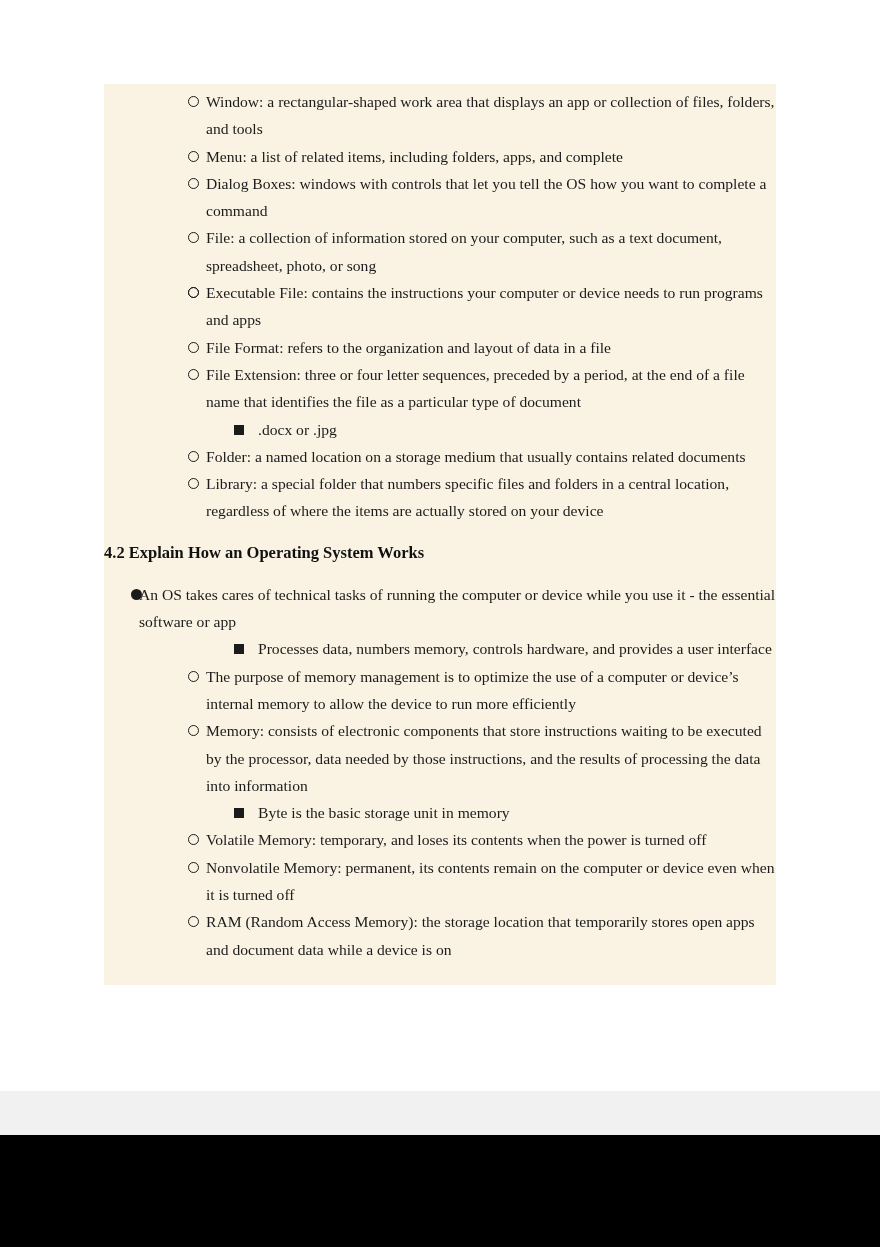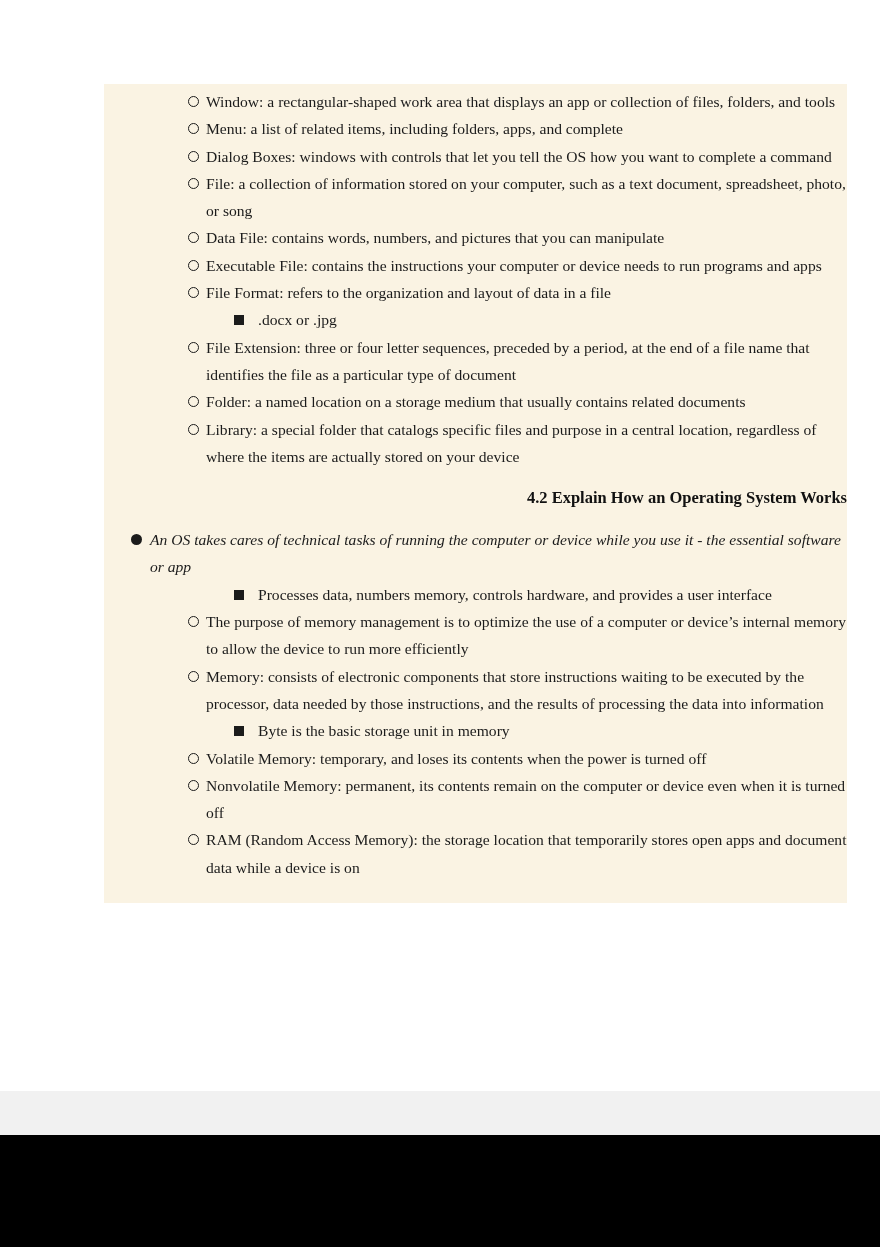--- a/index.html
+++ b/index.html
@@ -11,21 +11,21 @@
     height: 1247px;
     position: relative;
     background: #ffffff;
     font-family: "Liberation Serif", "DejaVu Serif", serif;
     overflow: hidden;
   }
   .page {
     position: absolute;
     left: 104px;
     top: 84px;
-    width: 743px;
+    width: 672px;
     box-sizing: border-box;
     padding: 4px 0 22px 0;
     background: #faf3e3;
     color: #1b1b1b;
   }
   .list {
     margin: 0;
     padding: 0;
   }
   .li {
@@ -33,21 +33,21 @@
     font-size: 15.6px;
     line-height: 27.3px;
     text-align: left;
   }
   .li .txt { display: inline; }
   .bullet {
     position: absolute;
     top: 8px;
     display: inline-block;
   }
-  .level-1 { padding-left: 46px; font-style: italic; }
+  .level-1 { padding-left: 35px; }
   .level-1 .bullet { left: 27px; }
   .level-2 { padding-left: 102px; }
   .level-2 .bullet { left: 84px; }
   .level-3 { padding-left: 154px; }
   .level-3 .bullet { left: 130px; }
   .circle-outline {
     width: 11px; height: 11px;
     border: 1.6px solid #1b1b1b;
     border-radius: 50%;
     box-sizing: border-box;
@@ -62,21 +62,20 @@
     width: 10px; height: 10px;
     background: #1b1b1b;
     top: 9px;
   }
   .heading {
     font-size: 16.5px;
     font-weight: 700;
     line-height: 27px;
     margin: 14px 0 15px 0;
     color: #111111;
-    text-align: right;
   }
   .below-strip {
     position: absolute;
     left: 0;
     top: 1091px;
     width: 880px;
     height: 44px;
     background: #f1f1f1;
   }
   .footer-bar {
@@ -91,27 +90,27 @@
 </head>
 <body>
 
 <div class="page">
   <div id="content">
       <div class="list">
         <div class="li level-2"><span class="bullet circle-outline"></span><span class="txt">Window: a rectangular-shaped work area that displays an app or collection of files, folders, and tools</span></div>
         <div class="li level-2"><span class="bullet circle-outline"></span><span class="txt">Menu: a list of related items, including folders, apps, and complete</span></div>
         <div class="li level-2"><span class="bullet circle-outline"></span><span class="txt">Dialog Boxes: windows with controls that let you tell the OS how you want to complete a command</span></div>
         <div class="li level-2"><span class="bullet circle-outline"></span><span class="txt">File: a collection of information stored on your computer, such as a text document, spreadsheet, photo, or song</span></div>
-        <div class="li level-2"><span class="bullet circle-outline"></span><span class="txt">Data File: contains words, numbers, and pictures that you can manipulate</span></div>
+        <div class="li level-2"><span class="bullet circle-outline"></span></div>
         <div class="li level-2"><span class="bullet circle-outline"></span><span class="txt">Executable File: contains the instructions your computer or device needs to run programs and apps</span></div>
         <div class="li level-2"><span class="bullet circle-outline"></span><span class="txt">File Format: refers to the organization and layout of data in a file</span></div>
+        <div class="li level-2"><span class="bullet circle-outline"></span><span class="txt">File Extension: three or four letter sequences, preceded by a period, at the end of a file name that identifies the file as a particular type of document</span></div>
         <div class="li level-3"><span class="bullet square-filled"></span><span class="txt">.docx or .jpg</span></div>
-        <div class="li level-2"><span class="bullet circle-outline"></span><span class="txt">File Extension: three or four letter sequences, preceded by a period, at the end of a file name that identifies the file as a particular type of document</span></div>
         <div class="li level-2"><span class="bullet circle-outline"></span><span class="txt">Folder: a named location on a storage medium that usually contains related documents</span></div>
-        <div class="li level-2"><span class="bullet circle-outline"></span><span class="txt">Library: a special folder that catalogs specific files and purpose in a central location, regardless of where the items are actually stored on your device</span></div>
+        <div class="li level-2"><span class="bullet circle-outline"></span><span class="txt">Library: a special folder that numbers specific files and folders in a central location, regardless of where the items are actually stored on your device</span></div>
       </div>
       <h2 class="heading">4.2 Explain How an Operating System Works</h2>
       <div class="list">
         <div class="li level-1"><span class="bullet circle-filled"></span><span class="txt">An OS takes cares of technical tasks of running the computer or device while you use it - the essential software or app</span></div>
         <div class="li level-3"><span class="bullet square-filled"></span><span class="txt">Processes data, numbers memory, controls hardware, and provides a user interface</span></div>
         <div class="li level-2"><span class="bullet circle-outline"></span><span class="txt">The purpose of memory management is to optimize the use of a computer or device’s internal memory to allow the device to run more efficiently</span></div>
         <div class="li level-2"><span class="bullet circle-outline"></span><span class="txt">Memory: consists of electronic components that store instructions waiting to be executed by the processor, data needed by those instructions, and the results of processing the data into information</span></div>
         <div class="li level-3"><span class="bullet square-filled"></span><span class="txt">Byte is the basic storage unit in memory</span></div>
         <div class="li level-2"><span class="bullet circle-outline"></span><span class="txt">Volatile Memory: temporary, and loses its contents when the power is turned off</span></div>
         <div class="li level-2"><span class="bullet circle-outline"></span><span class="txt">Nonvolatile Memory: permanent, its contents remain on the computer or device even when it is turned off</span></div>

